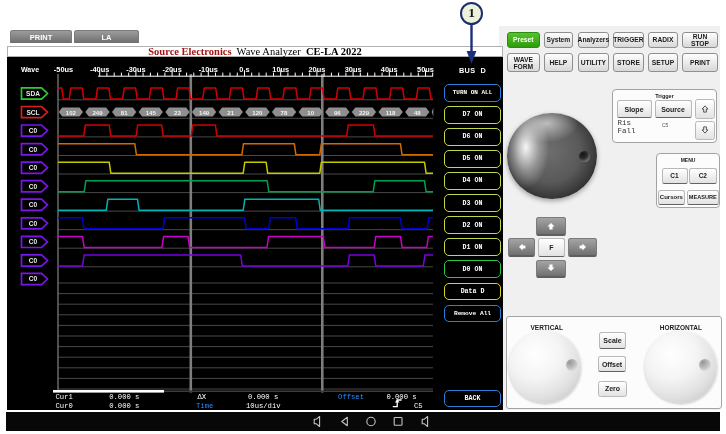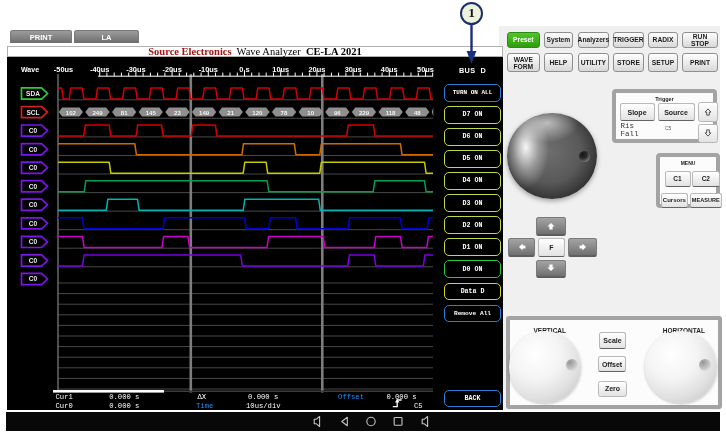--- a/index.html
+++ b/index.html
@@ -4,35 +4,35 @@
 html,body{width:726px;height:434px;background:#fff;font-family:"Liberation Sans", sans-serif;overflow:hidden;position:relative}
 .abs{position:absolute}
 #screen{left:7px;top:57px;width:496px;height:353px;background:#000}
 #panel{left:499px;top:25.5px;width:221px;height:384.5px;background:#f0f0f0}
 #titlebar{left:7px;top:46.3px;width:496px;height:11px;background:#fff;border:1px solid #b0b0b0;text-align:center;font-family:"Liberation Serif",serif;font-size:10.5px;line-height:10.2px}
 .tab{top:30px;height:13.4px;background:linear-gradient(#9c9c9c,#6d6d6d);border-radius:2.5px 2.5px 0 0;color:#fff;font-size:7.5px;font-weight:bold;text-align:center;line-height:13.4px;border:1px solid #7a7a7a;border-bottom:none}
 #navbar{left:5.5px;top:411.5px;width:714.5px;height:19px;background:#080808}
 .dbtn{position:absolute;left:444px;width:57px;height:17.6px;background:#000;border:1.7px solid;border-radius:5px;color:#fff;font-family:"Liberation Mono",monospace;font-weight:bold;text-align:center;display:flex;align-items:center;justify-content:center}
 .gbtn{position:absolute;background:linear-gradient(#fefefe,#d8d8d8);border:1px solid #8f8f8f;border-radius:3px;color:#1a1a1a;font-size:6.7px;font-weight:bold;display:flex;align-items:center;justify-content:center;text-align:center;line-height:7px}
 .gbtn-green{background:linear-gradient(#55c32a,#2f9c0f);color:#fff;border-color:#2a8c10}
-.box{position:absolute;background:#fcfcfc;border:4px solid #a3a3a3;border-radius:4px}
+.box{position:absolute;background:#fcfcfc;border:1px solid #a3a3a3;border-radius:4px}
 .boxlab{position:absolute;width:100%;text-align:center;font-size:5.5px;font-weight:bold;color:#222}
 .lbtn{position:absolute;background:linear-gradient(#ffffff,#e2e2e2);border:1px solid #b8b8b8;border-bottom:1.8px solid #636363;border-radius:2.5px;font-weight:bold;color:#222;display:flex;align-items:center;justify-content:center}
 .lbtn2{position:absolute;background:linear-gradient(#ffffff,#e2e2e2);border:1px solid #b8b8b8;border-radius:2.5px;font-weight:bold;color:#222;display:flex;align-items:center;justify-content:center}
 .pbtn{position:absolute;background:linear-gradient(#a4a4a4,#707070);border:1px solid #7a7a7a;border-bottom:2px solid #5e5e5e;border-radius:2.5px;display:flex;align-items:center;justify-content:center}
 .knobdark{position:absolute;left:506.5px;top:113px;width:90px;height:86px;border-radius:50%;background:radial-gradient(ellipse 26% 48% at 21% 40%, rgba(255,255,255,.95) 0%, rgba(255,255,255,.35) 55%, rgba(255,255,255,0) 100%),radial-gradient(ellipse 50% 32% at 44% 12%, rgba(255,255,255,.6) 0%, rgba(255,255,255,0) 70%),radial-gradient(circle at 48% 45%, #6d6d6d 0%, #595959 46%, #3c3c3c 66%, #1d1d1d 85%, #121212 93%, #343434 100%);box-shadow:0 2px 5px rgba(0,0,0,.35)}
 .knoblight{position:absolute;width:72px;height:72px;border-radius:50%;background:radial-gradient(circle at 37% 32%, #ffffff 0%, #f4f4f4 38%, #e0e0e0 66%, #bdbdbd 96%);box-shadow:0 1px 3px rgba(0,0,0,.25)}
 .dimple{position:absolute;border-radius:50%}
 </style></head><body>
 
 <div class="abs" id="panel"></div>
 <div class="abs" id="screen"></div>
 <div class="abs tab" style="left:10px;width:62px">PRINT</div>
 <div class="abs tab" style="left:74px;width:65px">LA</div>
-<div class="abs" id="titlebar"><span style="color:#a01616;font-weight:bold">Source Electronics</span>&nbsp; <span>Wave Analyzer</span> &nbsp;<b>CE-LA 2021</b></div>
+<div class="abs" id="titlebar"><span style="color:#a01616;font-weight:bold">Source Electronics</span>&nbsp; <span>Wave Analyzer</span> &nbsp;<b>CE-LA 2022</b></div>
 
 <svg class="abs" style="left:0;top:0" width="726" height="434" viewBox="0 0 726 434">
 <line x1="58" y1="99.8" x2="433" y2="99.8" stroke="#484848" stroke-width="1"></line>
 <line x1="58" y1="118.3" x2="433" y2="118.3" stroke="#484848" stroke-width="1"></line>
 <line x1="58" y1="136.9" x2="433" y2="136.9" stroke="#484848" stroke-width="1"></line>
 <line x1="58" y1="155.5" x2="433" y2="155.5" stroke="#484848" stroke-width="1"></line>
 <line x1="58" y1="174.0" x2="433" y2="174.0" stroke="#484848" stroke-width="1"></line>
 <line x1="58" y1="192.6" x2="433" y2="192.6" stroke="#484848" stroke-width="1"></line>
 <line x1="58" y1="211.1" x2="433" y2="211.1" stroke="#484848" stroke-width="1"></line>
 <line x1="58" y1="229.7" x2="433" y2="229.7" stroke="#484848" stroke-width="1"></line>

